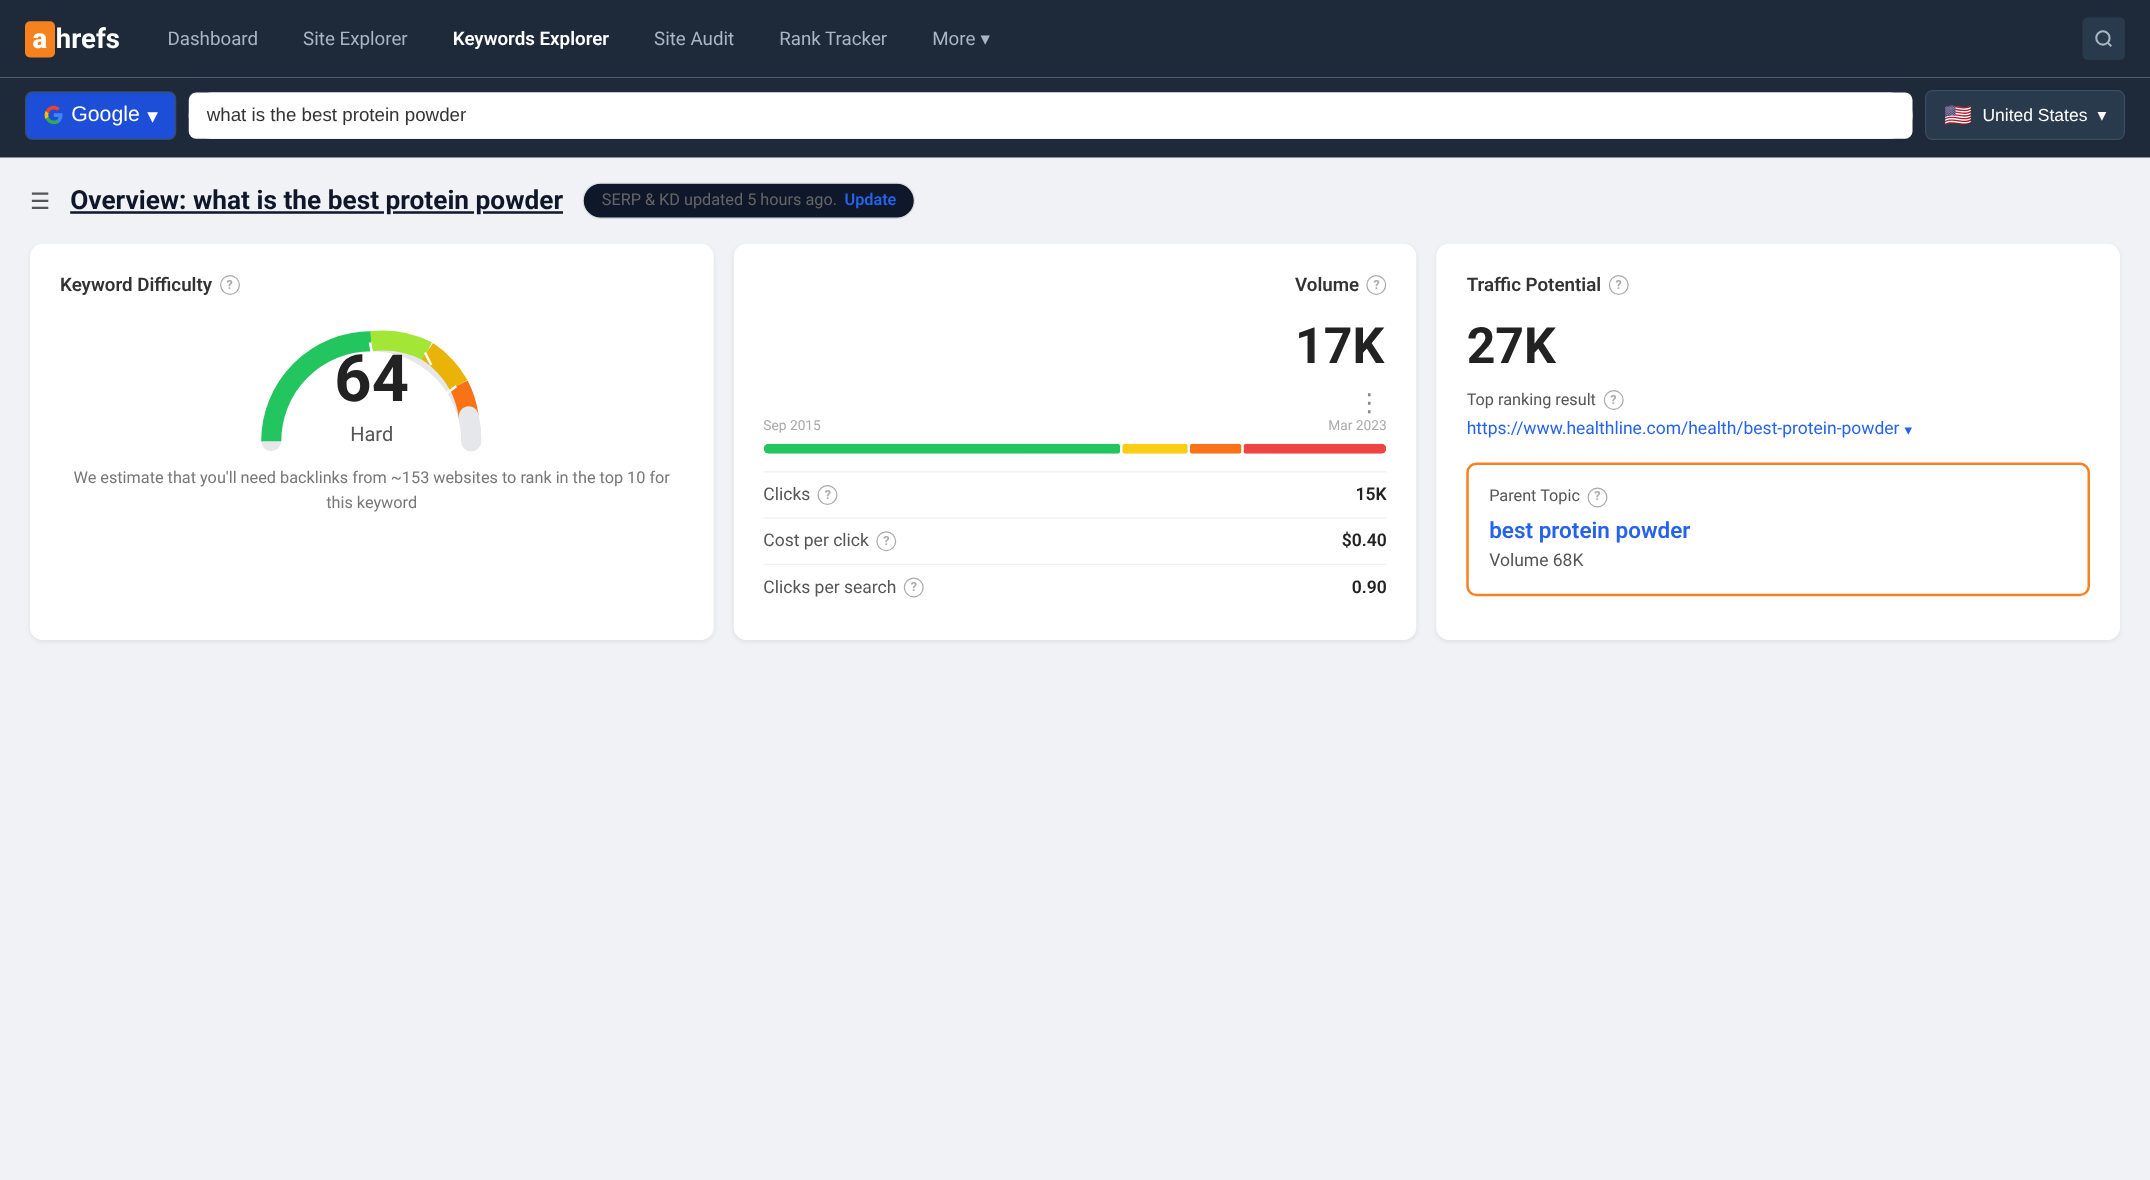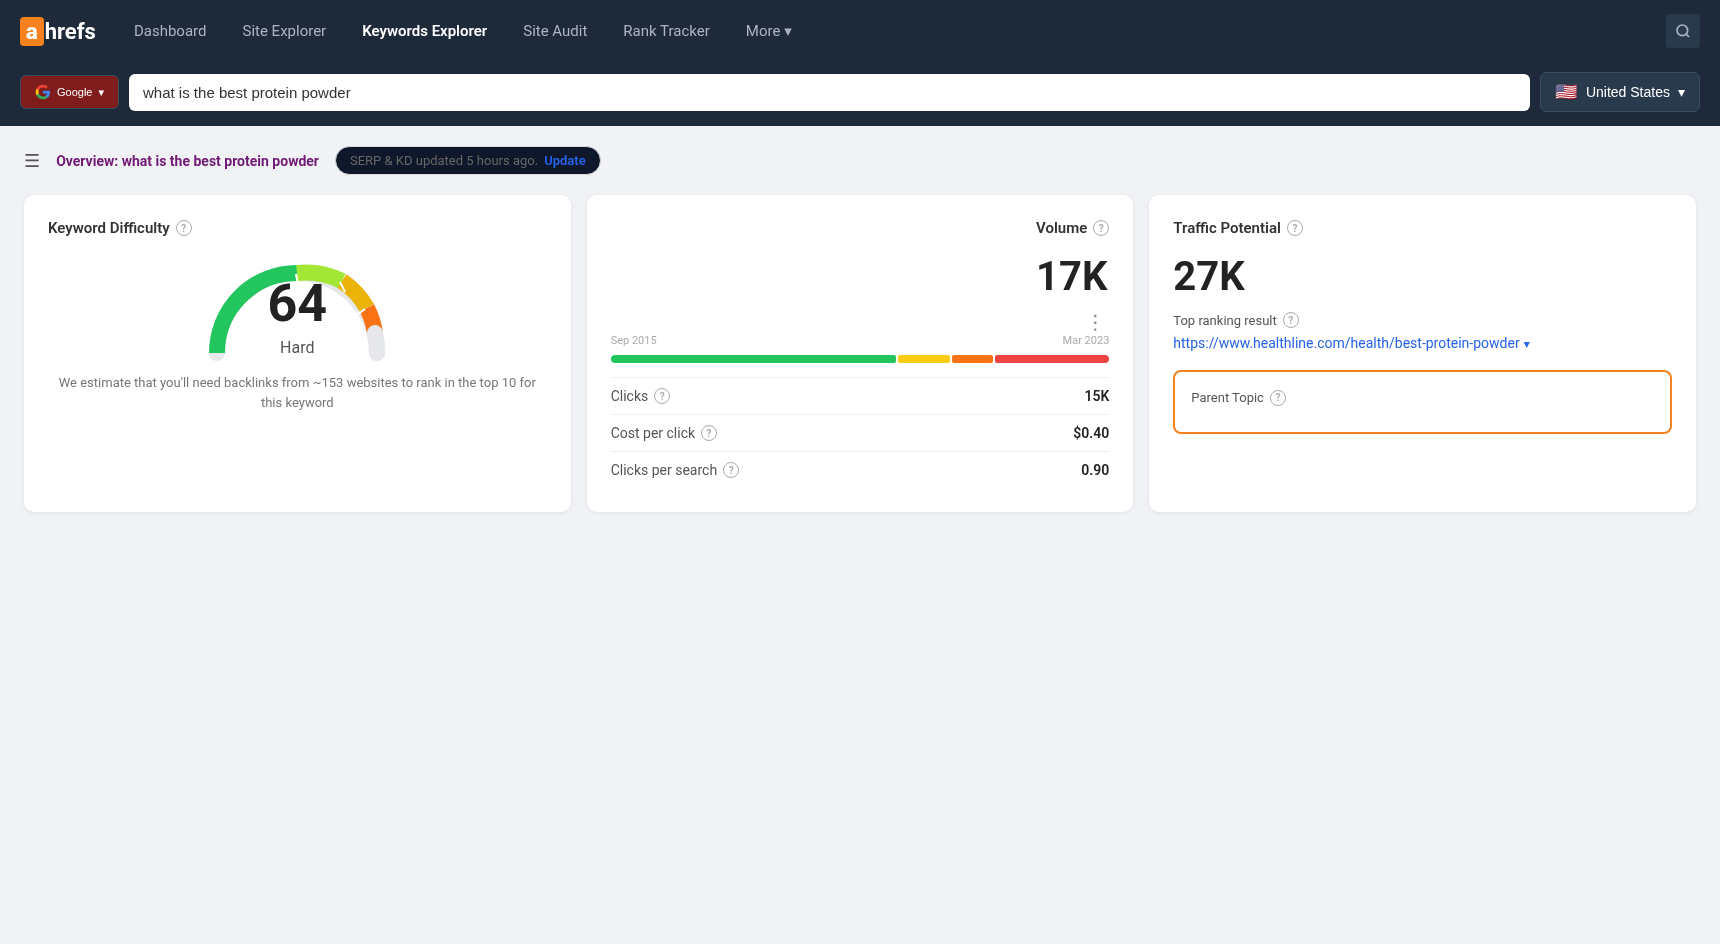--- a/index.html
+++ b/index.html
@@ -65,27 +65,27 @@
 
     
     .search-bar {
       background: #1e2a3a;
       padding: 10px 20px 14px;
       display: flex;
       align-items: center;
       gap: 10px;
     }
     .search-engine-btn {
-      background: #7f1d1d;
+      background: #1d4ed8;
       border: 1px solid #3a4d63;
       color: white;
       padding: 8px 14px;
       border-radius: 6px;
       cursor: pointer;
-      font-size: 11px;
+      font-size: 17px;
       display: flex;
       align-items: center;
       gap: 6px;
       white-space: nowrap;
     }
     .search-input-wrap {
       flex: 1;
       background: white;
       border-radius: 18px;
       display: flex;
@@ -126,23 +126,24 @@
       align-items: center;
       gap: 16px;
       margin-bottom: 20px;
     }
     .hamburger-icon {
       font-size: 18px;
       color: #555;
       cursor: pointer;
     }
     .overview-title {
-      font-size: 14px;
+      font-size: 21px;
       font-weight: 700;
-      color: #701a75;
+      color: #0f172a;
+      text-decoration: underline;
     }
     .update-badge {
       background: #0f172a;
       border: 1px solid #ddd;
       border-radius: 20px;
       padding: 6px 14px;
       font-size: 13px;
       color: #666;
       display: flex;
       align-items: center;
@@ -502,17 +503,19 @@
       <a class="ranking-url">
         <span>https://www.healthline.com/health/best-protein-powder</span>
         <span class="url-chevron">▾</span>
       </a>
 
       <div class="parent-topic-box">
         <div class="parent-topic-label">
           <span>Parent Topic</span>
           <span class="help-icon">?</span>
         </div>
+        <div class="parent-topic-keyword">best protein powder</div>
+        <div class="parent-topic-volume">Volume 68K</div>
       </div>
     </div>
 
   </div>
 </div>
 
 </body></html>

